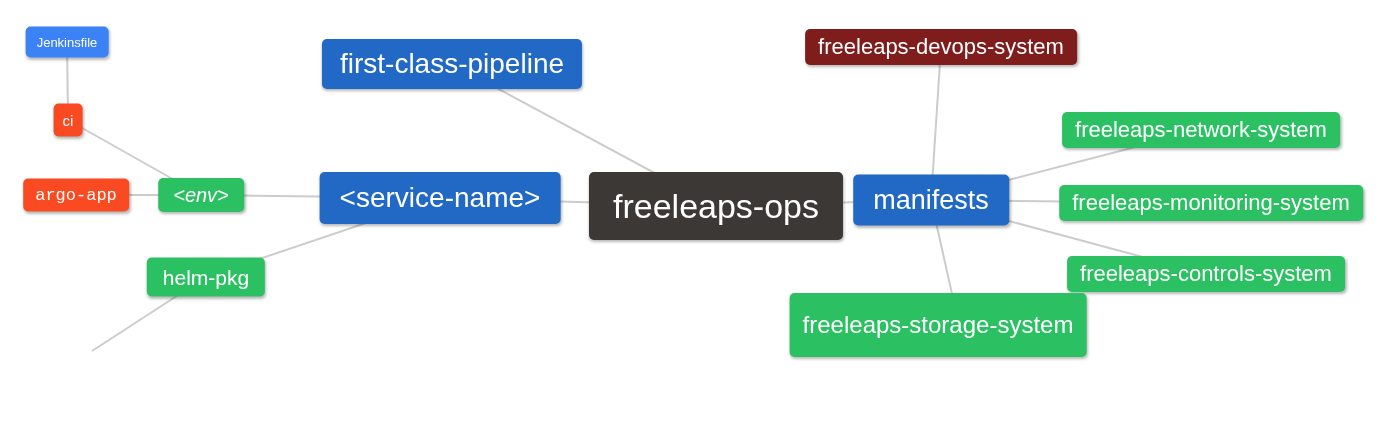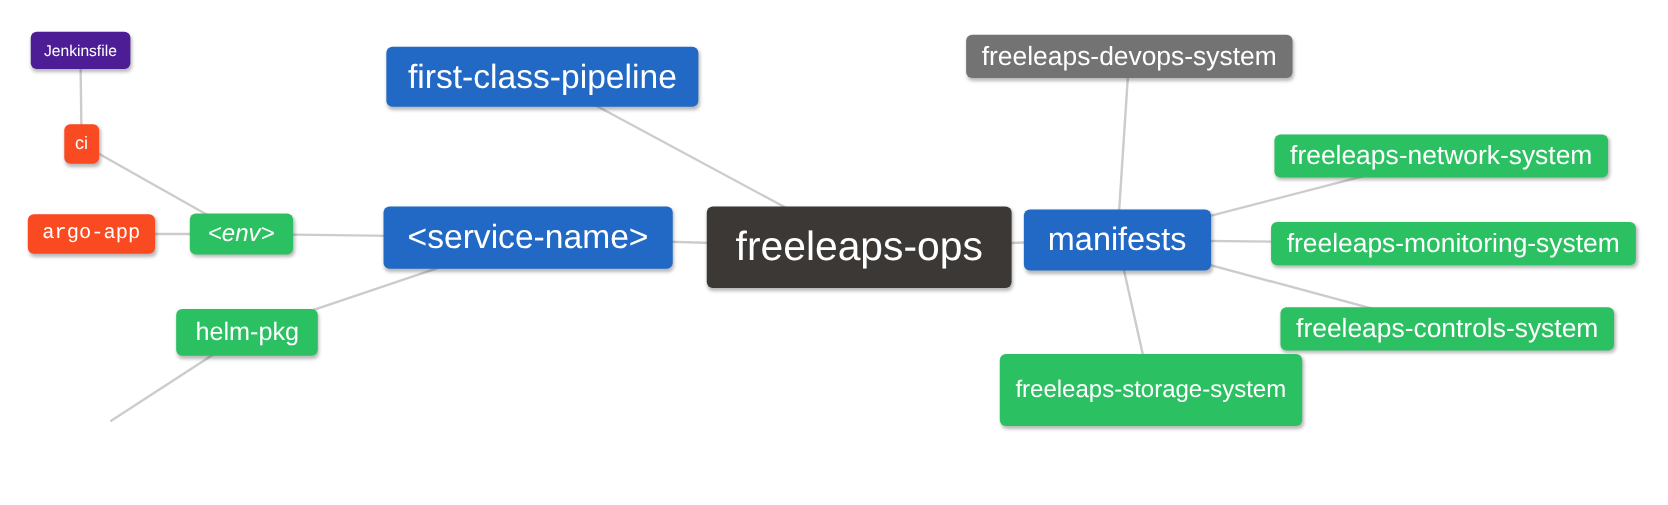--- a/index.html
+++ b/index.html
@@ -50,21 +50,21 @@
   #n-helm-pkg    { left: 206px;  top: 277px; font-size: 21px; padding: 9px 16px; }
   #n-values      { left: 92px;   top: 351px; font-size: 17px; padding: 8px 15px; }
   #n-fcp         { left: 452px;  top: 64px;  font-size: 28px; padding: 11px 18px; }
   #n-service     { left: 440px;  top: 198px; font-size: 28px; padding: 12px 20px; }
   #n-ops         { left: 716px;  top: 206px; font-size: 34px; padding: 17px 24px; }
   #n-manifests   { left: 931px;  top: 200px; font-size: 27px; padding: 12px 20px; }
   #n-devops      { left: 941px;  top: 47px;  font-size: 22px; padding: 7px 13px; }
   #n-network     { left: 1201px; top: 130px; font-size: 22px; padding: 7px 13px; }
   #n-monitoring  { left: 1211px; top: 203px; font-size: 22px; padding: 7px 13px; }
   #n-controls    { left: 1206px; top: 274px; font-size: 22px; padding: 7px 13px; }
-  #n-storage     { left: 959px;  top: 325px; font-size: 20px; padding: 20px 13px; }
+  #n-storage     { left: 938px;  top: 325px; font-size: 24px; padding: 20px 13px; }
 </style>
 </head>
 <body>
 
 <div id="canvas">
   <svg id="edge-layer" width="1390" height="421" xmlns="http://www.w3.org/2000/svg">
       <line x1="67" y1="42" x2="68" y2="120" stroke="#CCCCCC" stroke-width="2"></line>
       <line x1="68" y1="120" x2="201" y2="195" stroke="#CCCCCC" stroke-width="2"></line>
       <line x1="76" y1="195" x2="201" y2="195" stroke="#CCCCCC" stroke-width="2"></line>
       <line x1="201" y1="195" x2="440" y2="198" stroke="#CCCCCC" stroke-width="2"></line>
@@ -73,40 +73,40 @@
       <line x1="452" y1="64" x2="716" y2="206" stroke="#CCCCCC" stroke-width="2"></line>
       <line x1="440" y1="198" x2="716" y2="206" stroke="#CCCCCC" stroke-width="2"></line>
       <line x1="716" y1="206" x2="931" y2="200" stroke="#CCCCCC" stroke-width="2"></line>
       <line x1="931" y1="200" x2="941" y2="47" stroke="#CCCCCC" stroke-width="2"></line>
       <line x1="931" y1="200" x2="1201" y2="130" stroke="#CCCCCC" stroke-width="2"></line>
       <line x1="931" y1="200" x2="1211" y2="203" stroke="#CCCCCC" stroke-width="2"></line>
       <line x1="931" y1="200" x2="1206" y2="274" stroke="#CCCCCC" stroke-width="2"></line>
       <line x1="931" y1="200" x2="959" y2="325" stroke="#CCCCCC" stroke-width="2"></line>
     </svg>
 
-  <div class="node c-orange" id="n-jenkinsfile" style="background: #4c1d95; text-align: center;">Jenkinsfile</div>
+  <div class="node c-orange" id="n-jenkinsfile" style="background: #3b82f6; text-align: center;">Jenkinsfile</div>
 
   <div class="node c-red" id="n-ci" style="background: rgb(250, 74, 33);">ci</div>
 
   <div class="node c-red" id="n-argo-app" style="background: rgb(250, 74, 33);">argo-app</div>
 
   <div class="node c-green" id="n-env" style="background: rgb(43, 193, 98);">&lt;env&gt;</div>
 
   <div class="node c-green" id="n-helm-pkg" style="background: rgb(43, 193, 98);">helm-pkg</div>
 
 
   <div class="node c-blue" id="n-fcp" style="background: rgb(33, 105, 196);">first-class-pipeline</div>
 
   <div class="node c-blue" id="n-service" style="background: rgb(33, 105, 196);">&lt;service-name&gt;</div>
 
   <div class="node c-dark" id="n-ops" style="background: rgb(59, 56, 54);">freeleaps-ops</div>
 
   <div class="node c-blue" id="n-manifests" style="background: rgb(33, 105, 196);">manifests</div>
 
-  <div class="node c-green" id="n-devops" style="background: #737373;">freeleaps-devops-system</div>
+  <div class="node c-green" id="n-devops" style="background: #7f1d1d;">freeleaps-devops-system</div>
 
   <div class="node c-green" id="n-network" style="background: rgb(43, 193, 98);">freeleaps-network-system</div>
 
   <div class="node c-green" id="n-monitoring" style="background: rgb(43, 193, 98);">freeleaps-monitoring-system</div>
 
   <div class="node c-green" id="n-controls" style="background: rgb(43, 193, 98);">freeleaps-controls-system</div>
 
   <div class="node c-green" id="n-storage" style="background: rgb(43, 193, 98);">freeleaps-storage-system</div>
 </div>
 

